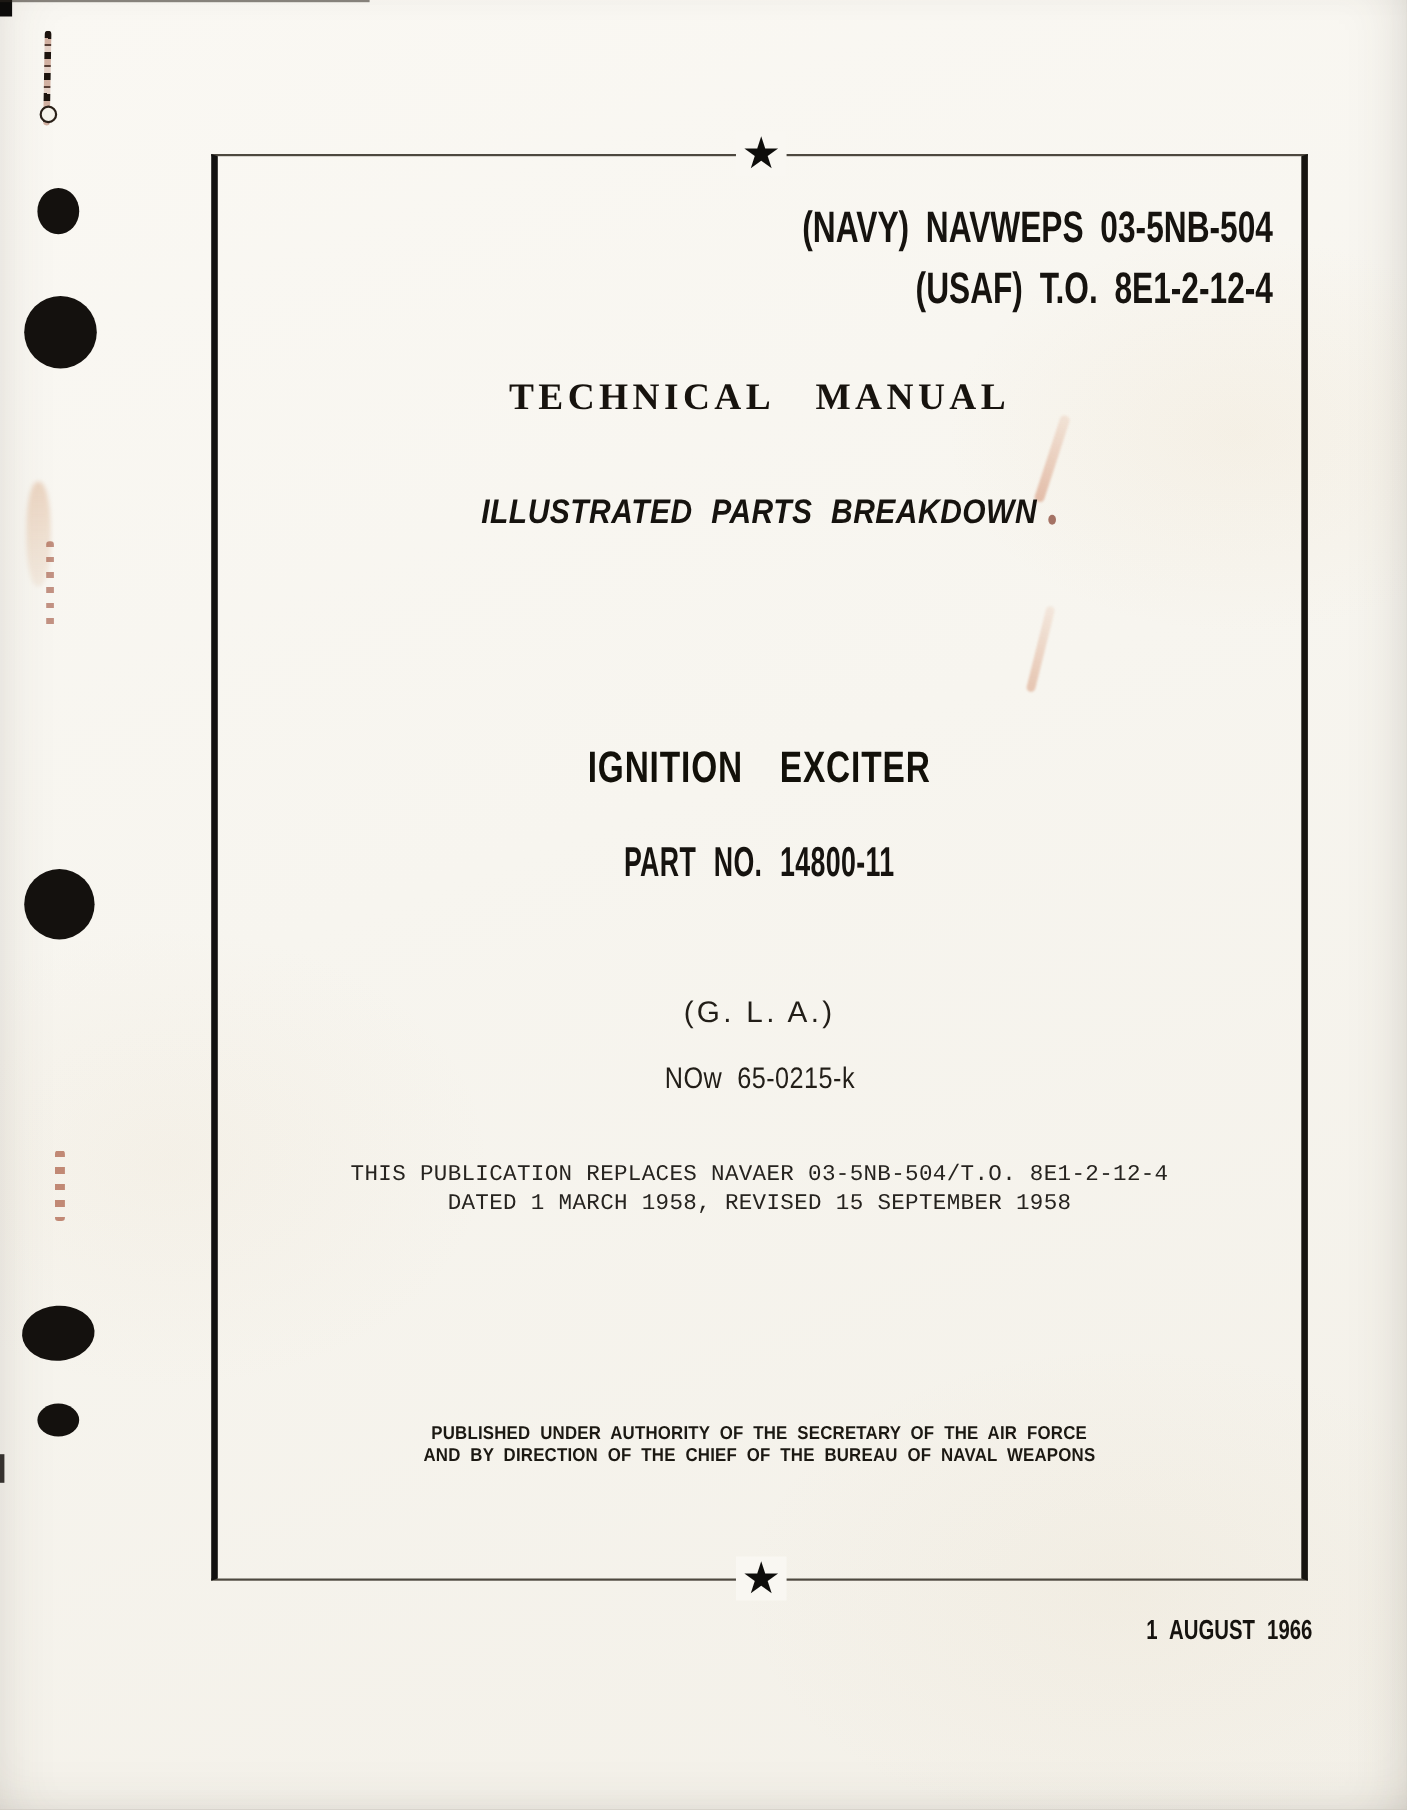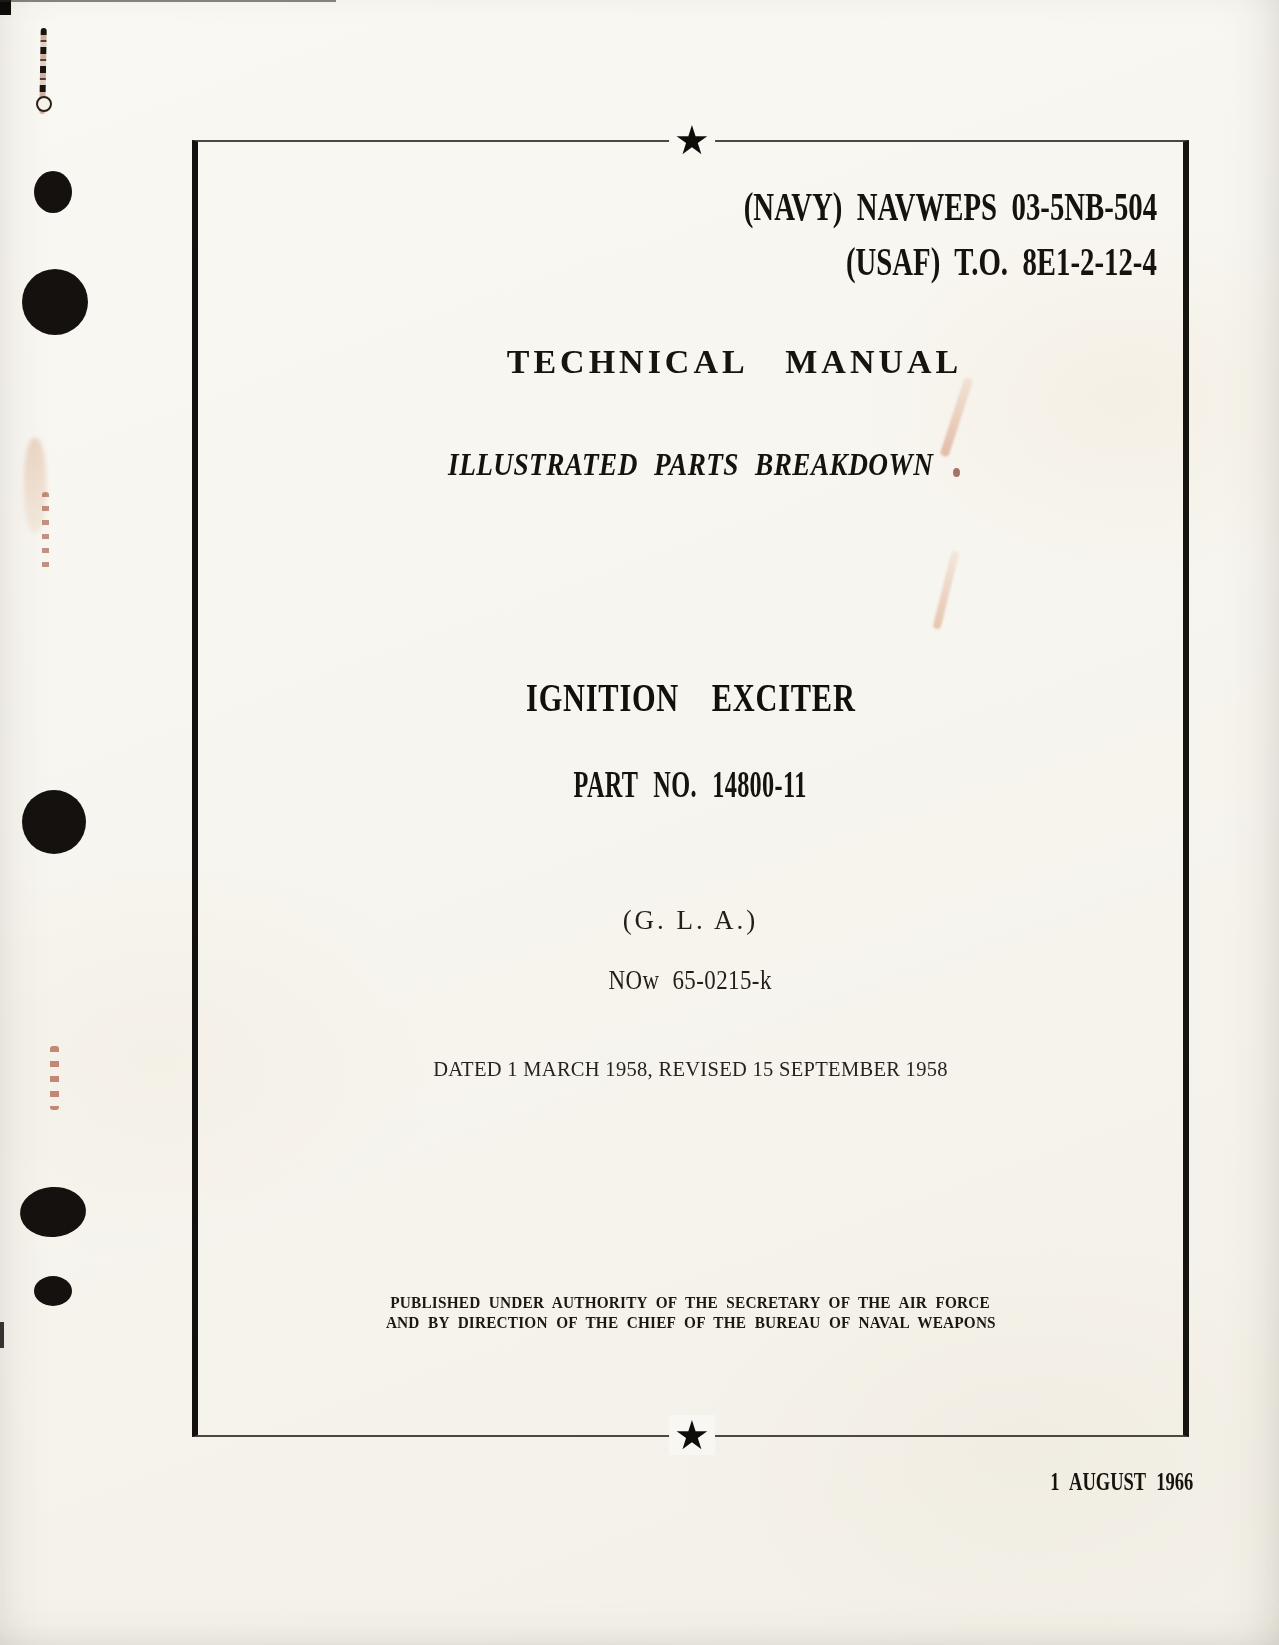--- a/index.html
+++ b/index.html
@@ -9,21 +9,21 @@
     margin:0 auto;
     background:linear-gradient(160deg,#faf8f3 0%,#f7f5ef 45%,#f3f0e8 100%);
     overflow:hidden;
     font-family:"Liberation Sans",sans-serif;
     color:#16130f;
     box-shadow:inset -35px 0 60px -45px rgba(70,62,50,0.25),
                inset 35px 0 60px -45px rgba(70,62,50,0.18),
                inset 0 -30px 60px -45px rgba(70,62,50,0.18);
   }
   .abs{position:absolute;}
-  .nowrap{white-space:nowrap;font-family:Liberation Serif, serif;}
+  .nowrap{white-space:nowrap;}
   .center-line{position:absolute;left:192px;width:997px;text-align:center;}
   .sqz{display:inline-block;white-space:nowrap;}
 
   
   #frame{
     left:192px;top:140px;width:997px;height:1297px;box-sizing:border-box;
     border-left:6px solid #121110;
     border-right:6px solid #16140f;
     border-top:2px solid #4d483f;
     border-bottom:2px solid #4d483f;
@@ -49,21 +49,20 @@
   #pub-navy{top:188px;}
   #pub-usaf{top:243px;}
 
   
   #manual-type{
     top:344px;
     font-family:"Liberation Serif",serif;
     font-weight:bold;font-size:34px;line-height:36px;
     letter-spacing:4px;word-spacing:26px;
     color:#17130e;
-    margin-left:44px;
   }
   #subtitle{top:448px;font-weight:bold;font-style:italic;font-size:31px;line-height:33px;}
   #subtitle .sqz{transform:scaleX(0.88);word-spacing:10px;letter-spacing:0.5px;}
   #equipment{top:672px;font-weight:bold;font-size:40px;line-height:52px;}
   #equipment .sqz{transform:scaleX(0.76);word-spacing:32px;letter-spacing:1px;color:#121009;}
   #part-number{top:764px;font-weight:bold;font-size:38px;line-height:40px;}
   #part-number .sqz{transform:scaleX(0.64);word-spacing:14px;letter-spacing:0.5px;}
 
   
   #gla{top:906px;font-size:27px;line-height:29px;letter-spacing:3px;color:#221e18;text-align:center;}
@@ -190,20 +189,21 @@
     <span class="sqz">PART NO. 14800-11</span>
   </div>
 
   <div id="gla" class="center-line nowrap">(G. L. A.)</div>
 
   <div id="contract" class="center-line nowrap">
     <span class="sqz">NOw 65-0215-k</span>
   </div>
 
   <div id="replacement" class="center-line">
+    <div class="nowrap">THIS PUBLICATION REPLACES NAVAER 03-5NB-504/T.O. 8E1-2-12-4</div>
     <div class="nowrap">DATED 1 MARCH 1958, REVISED 15 SEPTEMBER 1958</div>
   </div>
 
   <div id="authority" class="center-line">
     <div class="nowrap"><span class="sqz">PUBLISHED UNDER AUTHORITY OF THE SECRETARY OF THE AIR FORCE</span></div>
     <div class="nowrap"><span class="sqz">AND BY DIRECTION OF THE CHIEF OF THE BUREAU OF NAVAL WEAPONS</span></div>
   </div>
 
   <div id="pub-date" class="abs nowrap">
     <span class="sqz">1 AUGUST 1966</span>

